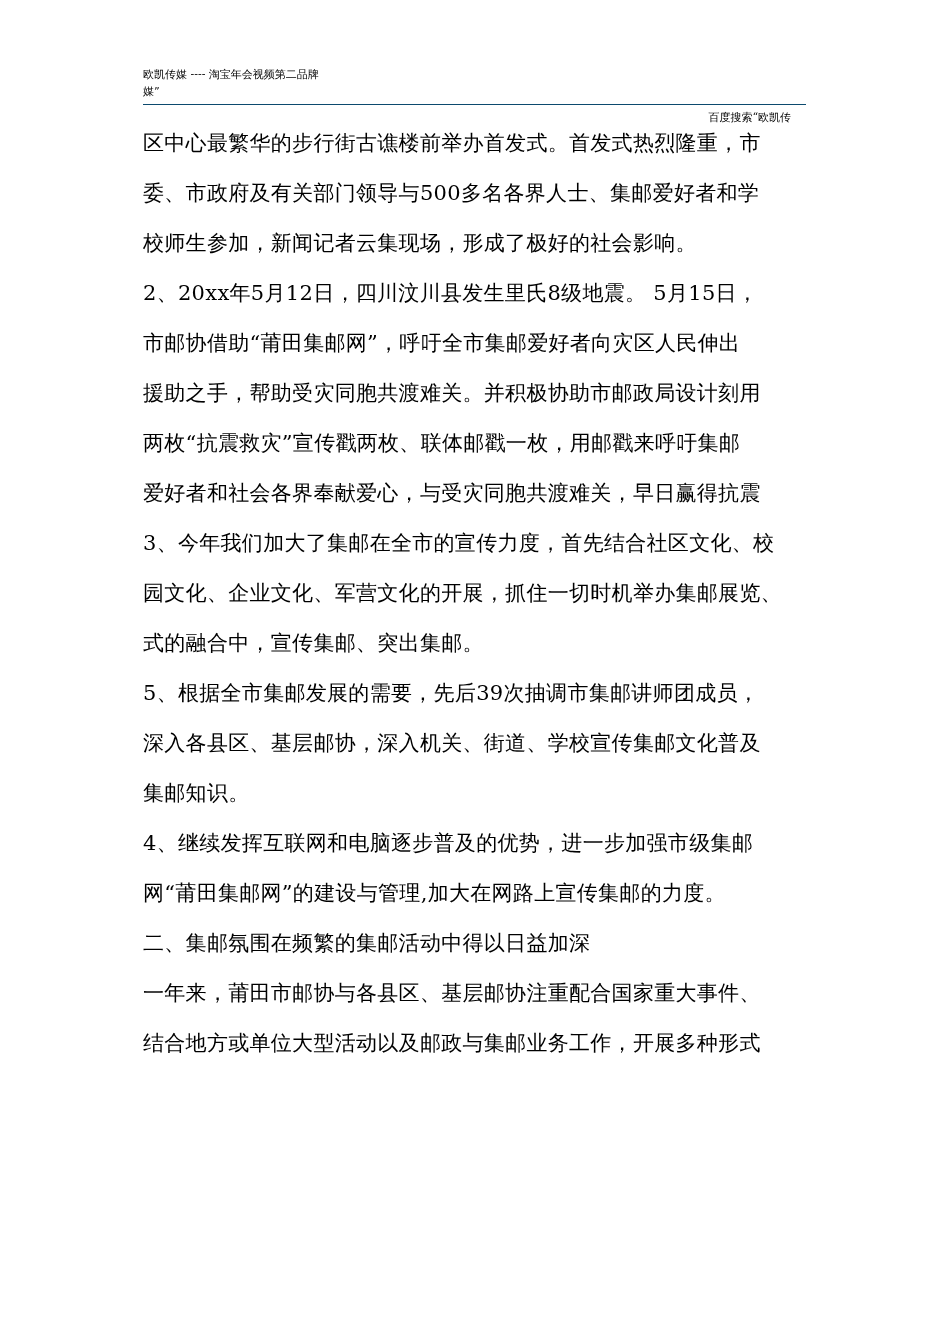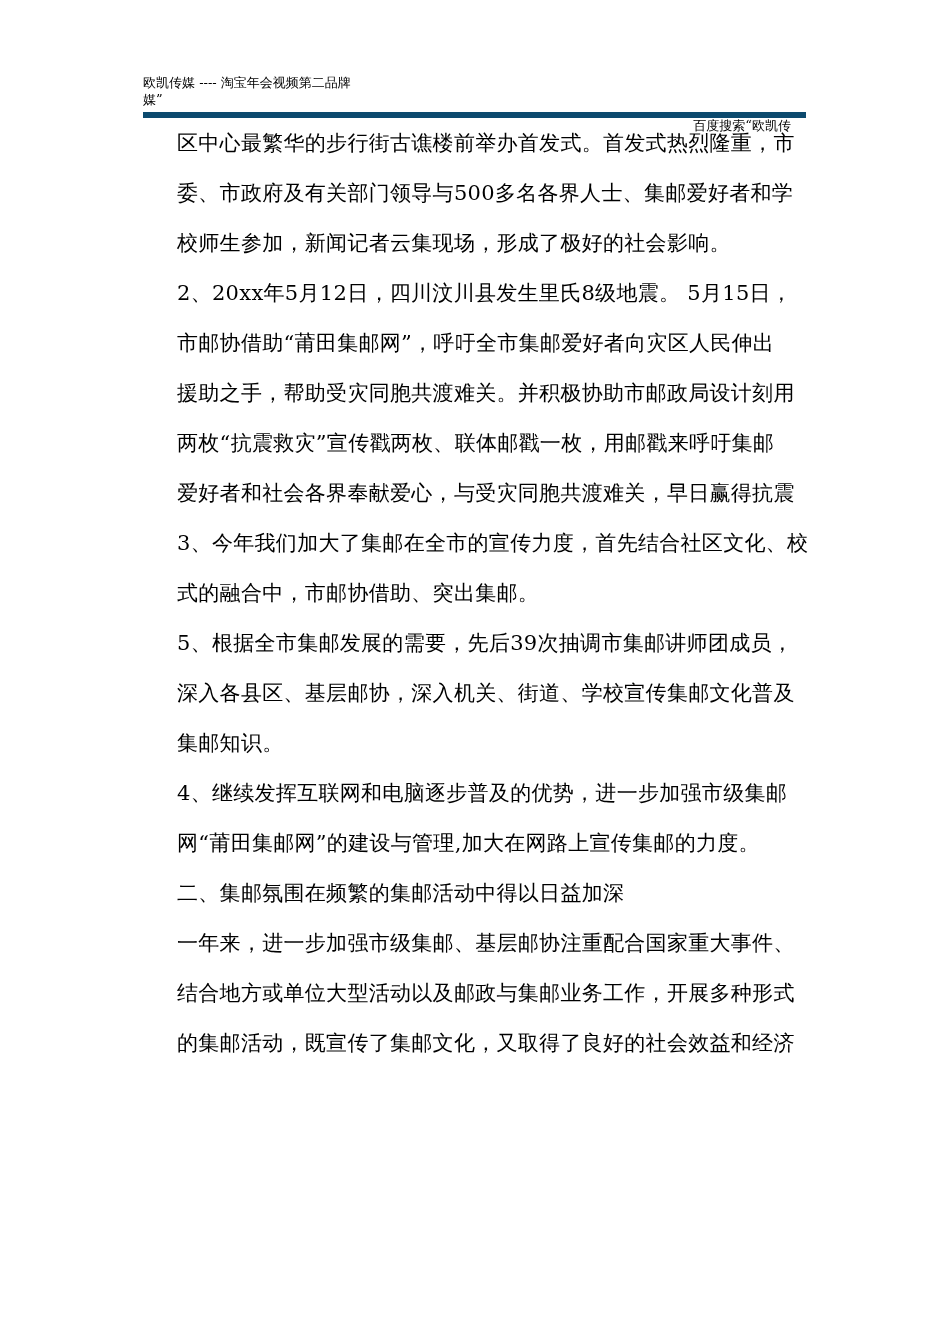--- a/index.html
+++ b/index.html
@@ -11,25 +11,25 @@
       width: 950px;
       height: 1344px;
       position: relative;
       overflow: hidden;
       font-family: "DejaVu Serif", "Liberation Serif", serif;
       color: #000000;
     }
     .page-header {
       position: absolute;
       left: 143px;
-      top: 74px;
+      top: 66px;
       width: 663px;
       height: 38px;
-      border-bottom: 6px solid #0c4a6e;
-      font-size: 13px;
+      border-bottom: 1px solid #0c4a6e;
+      font-size: 11px;
       line-height: 17px;
     }
     .header-left {
       position: absolute;
       left: 0;
       top: 0;
       width: 240px;
     }
     .header-right {
       position: absolute;
@@ -43,21 +43,20 @@
       left: 143px;
       top: 118px;
       width: 670px;
     }
     .line {
       font-size: 21px;
       line-height: 50px;
       height: 50px;
       white-space: nowrap;
       letter-spacing: 0.3px;
-      margin-left: 34px;
     }
   </style>
 </head>
 <body>
 
 <div class="page-header">
   <div class="header-left">
     <div>欧凯传媒 ---- 淘宝年会视频第二品牌</div>
     <div>媒”</div>
   </div>
@@ -67,23 +66,23 @@
 <div class="body-text">
   <div class="line">区中心最繁华的步行街古谯楼前举办首发式。首发式热烈隆重，市</div>
   <div class="line">委、市政府及有关部门领导与500多名各界人士、集邮爱好者和学</div>
   <div class="line">校师生参加，新闻记者云集现场，形成了极好的社会影响。</div>
   <div class="line">2、20xx年5月12日，四川汶川县发生里氏8级地震。 5月15日，</div>
   <div class="line">市邮协借助“莆田集邮网”，呼吁全市集邮爱好者向灾区人民伸出</div>
   <div class="line">援助之手，帮助受灾同胞共渡难关。并积极协助市邮政局设计刻用</div>
   <div class="line">两枚“抗震救灾”宣传戳两枚、联体邮戳一枚，用邮戳来呼吁集邮</div>
   <div class="line">爱好者和社会各界奉献爱心，与受灾同胞共渡难关，早日赢得抗震</div>
   <div class="line">3、今年我们加大了集邮在全市的宣传力度，首先结合社区文化、校</div>
-  <div class="line">式的融合中，市邮协借助、突出集邮。</div>
+  <div class="line">园文化、企业文化、军营文化的开展，抓住一切时机举办集邮展览、</div>
+  <div class="line">式的融合中，宣传集邮、突出集邮。</div>
   <div class="line">5、根据全市集邮发展的需要，先后39次抽调市集邮讲师团成员，</div>
   <div class="line">深入各县区、基层邮协，深入机关、街道、学校宣传集邮文化普及</div>
   <div class="line">集邮知识。</div>
   <div class="line">4、继续发挥互联网和电脑逐步普及的优势，进一步加强市级集邮</div>
   <div class="line">网“莆田集邮网”的建设与管理,加大在网路上宣传集邮的力度。</div>
   <div class="line">二、集邮氛围在频繁的集邮活动中得以日益加深</div>
-  <div class="line">一年来，进一步加强市级集邮、基层邮协注重配合国家重大事件、</div>
+  <div class="line">一年来，莆田市邮协与各县区、基层邮协注重配合国家重大事件、</div>
   <div class="line">结合地方或单位大型活动以及邮政与集邮业务工作，开展多种形式</div>
-  <div class="line">的集邮活动，既宣传了集邮文化，又取得了良好的社会效益和经济</div>
 </div>
 
 </body></html>

